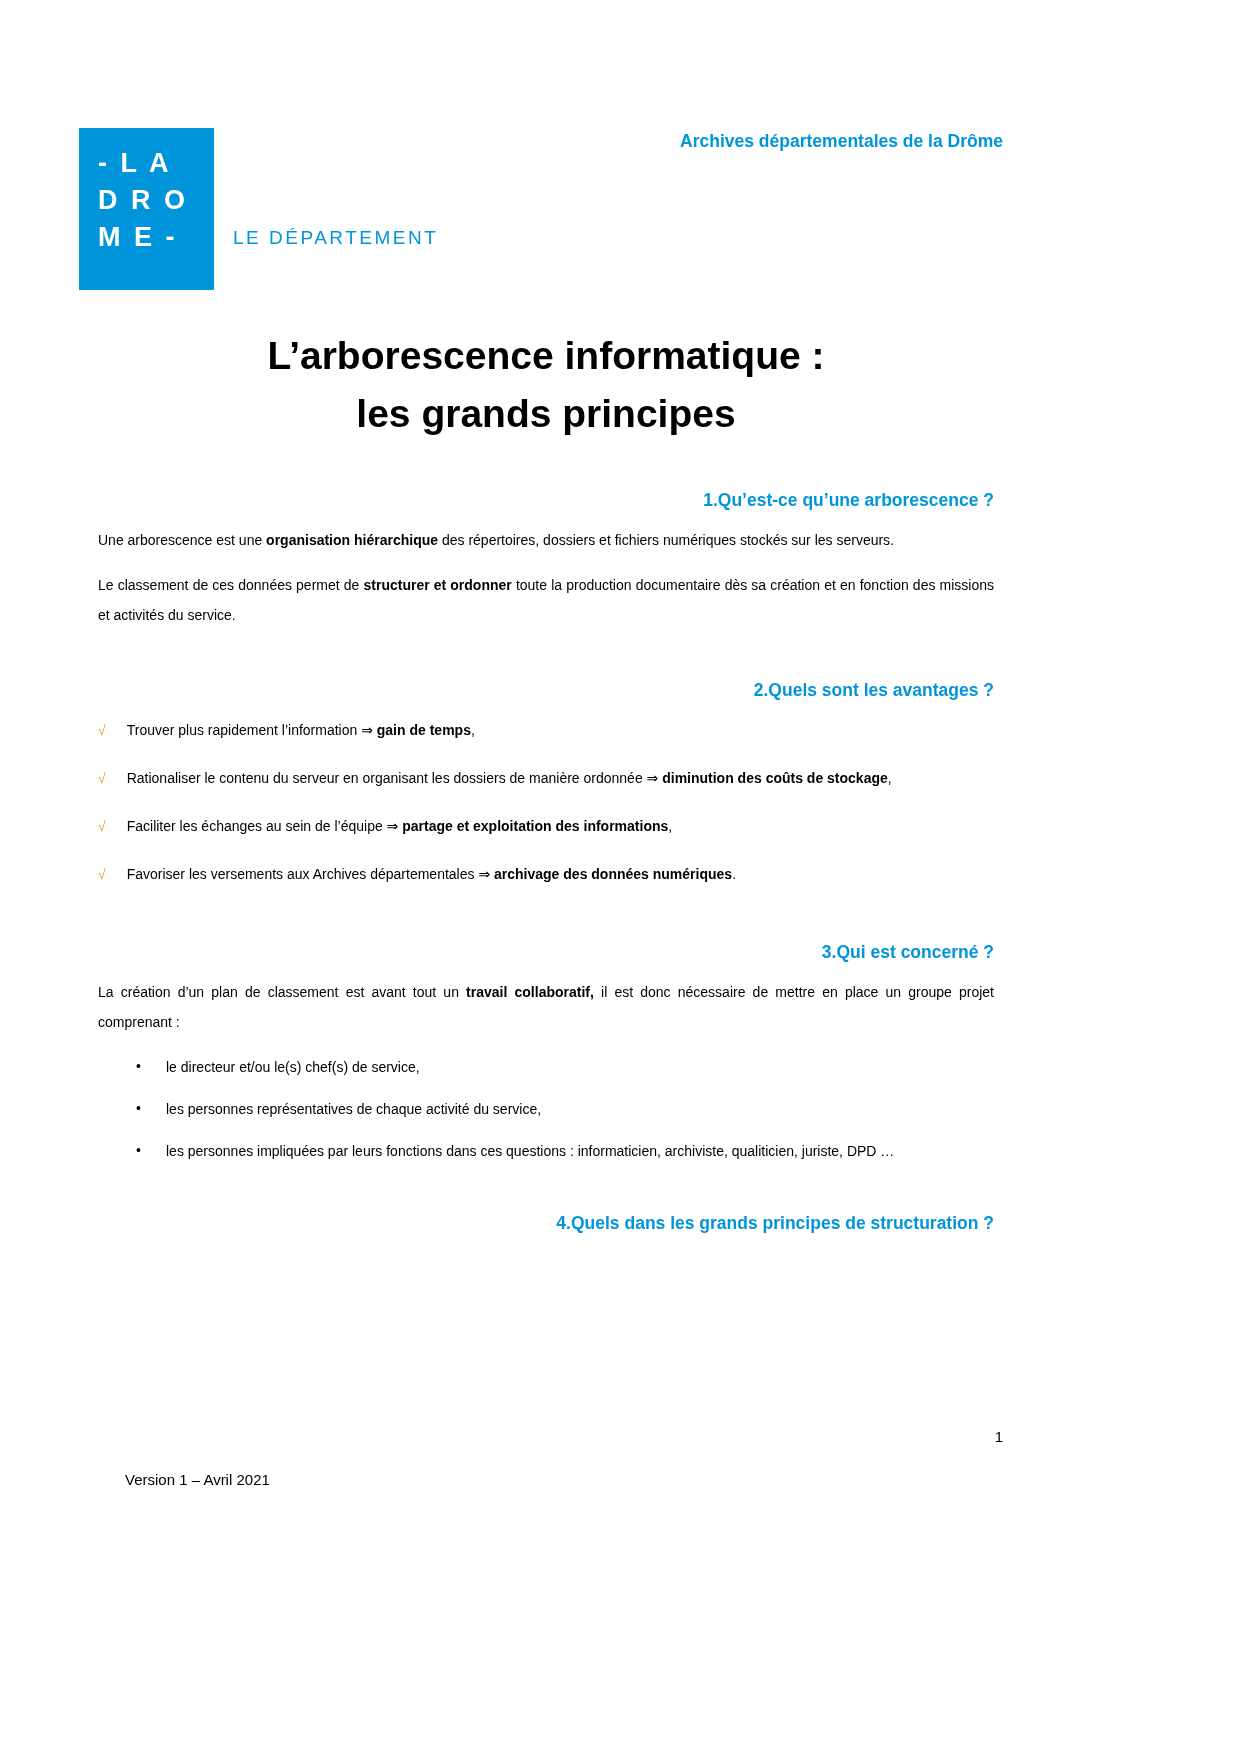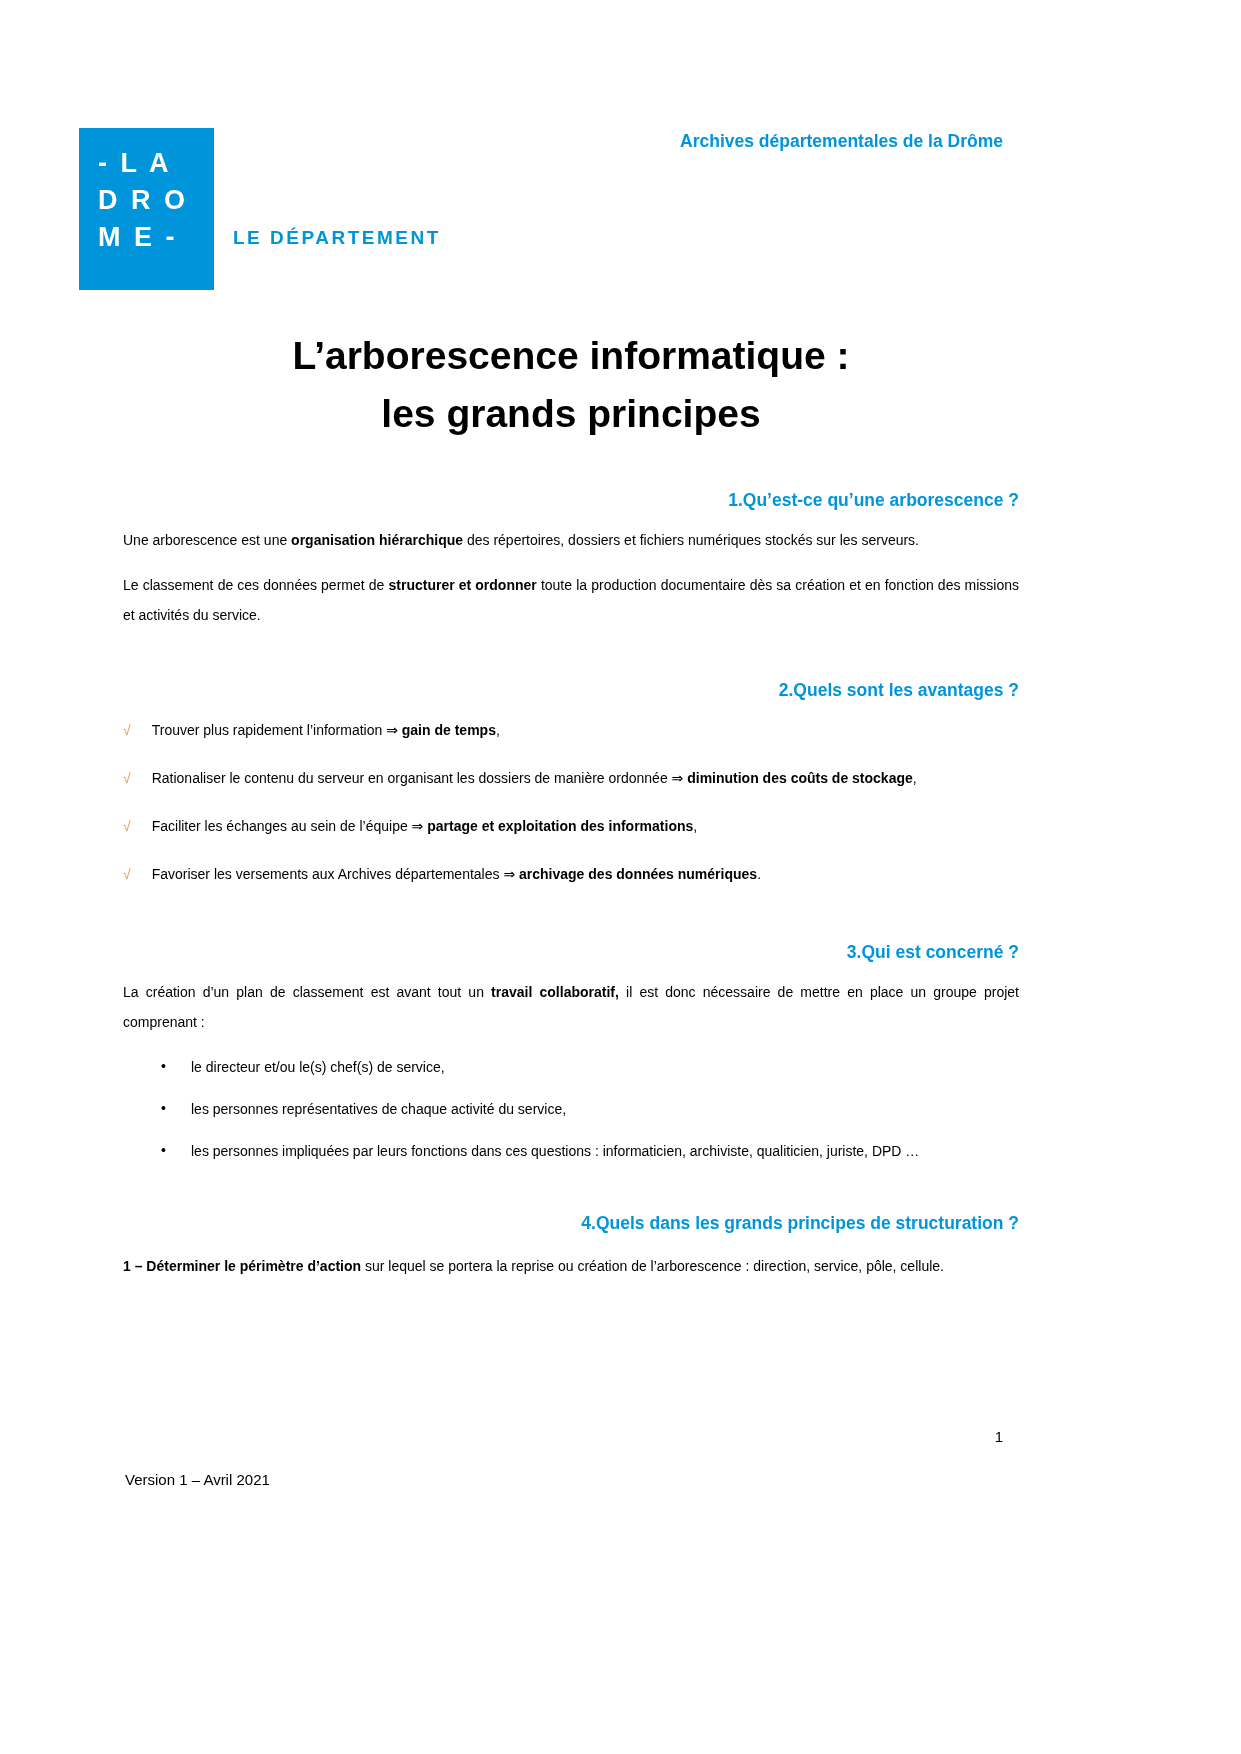--- a/index.html
+++ b/index.html
@@ -10,27 +10,27 @@
     --accent: #0095db; --logo-blue: #0095db; --check: #e2a13a;
   }
   .logo-square {
     position: absolute; left: 79px; top: 128px; width: 135px; height: 162px;
     background: var(--logo-blue); color: #ffffff; font-weight: bold;
     font-size: 27px; line-height: 37px; letter-spacing: 3px;
     padding: 17px 0 0 19px;
   }
   .dept-label {
     position: absolute; left: 233px; top: 227px; color: var(--accent);
-    font-weight: bold; font-size: 19px; letter-spacing: 2.5px;
+    font-weight: normal; font-size: 19px; letter-spacing: 2.5px;
   }
   .header-org {
     position: absolute; top: 131px; right: 238px; color: var(--accent);
     font-weight: bold; font-size: 17.5px;
   }
-  .doc-content { position: absolute; left: 123px; top: 327px; width: 896px; }
+  .doc-content { position: absolute; left: 98px; top: 327px; width: 896px; }
   .doc-title { text-align: center; font-weight: bold; font-size: 39px; line-height: 58px; margin-bottom: 12px; }
   .doc-body { display: flex; flex-direction: column; }
   .section-heading {
     color: var(--accent); font-weight: bold; font-size: 17.5px;
     line-height: 26px; margin: 32px 0 12px; padding-left: 33px; text-align: right;
   }
   .heading-number { display: inline-block; width: 35px; }
   .para { font-size: 14px; line-height: 30px; text-align: justify; margin-bottom: 15px; }
   .para b { font-weight: bold; }
   .check { margin-bottom: 18px; }
@@ -65,18 +65,17 @@
       <p class="para check"><span class="check-mark">√</span><span>Trouver plus rapidement l’information ⇒ </span><b>gain de temps</b><span>,</span></p>
       <p class="para check"><span class="check-mark">√</span><span>Rationaliser le contenu du serveur en organisant les dossiers de manière ordonnée ⇒ </span><b>diminution des coûts de stockage</b><span>,</span></p>
       <p class="para check"><span class="check-mark">√</span><span>Faciliter les échanges au sein de l’équipe ⇒ </span><b>partage et exploitation des informations</b><span>,</span></p>
       <p class="para check"><span class="check-mark">√</span><span>Favoriser les versements aux Archives départementales ⇒ </span><b>archivage des données numériques</b><span>.</span></p>
       <h2 class="section-heading"><span class="heading-number">3.</span><span class="heading-text">Qui est concerné ?</span></h2>
       <p class="para paragraph"><span>La création d’un plan de classement est avant tout un </span><b>travail collaboratif,</b><span> il est donc nécessaire de mettre en place un groupe projet comprenant :</span></p>
       <p class="para bullet"><span class="bullet-dot">•</span><span class="bullet-text"><span>le directeur et/ou le(s) chef(s) de service,</span></span></p>
       <p class="para bullet"><span class="bullet-dot">•</span><span class="bullet-text"><span>les personnes représentatives de chaque activité du service,</span></span></p>
       <p class="para bullet"><span class="bullet-dot">•</span><span class="bullet-text"><span>les personnes impliquées par leurs fonctions dans ces questions : informaticien, archiviste, qualiticien, juriste, DPD …</span></span></p>
       <h2 class="section-heading"><span class="heading-number">4.</span><span class="heading-text">Quels dans les grands principes de structuration ?</span></h2>
-      <p class="para paragraph spaced"><b>1 – Déterminer le périmètre d’action</b><span> sur lequel se portera la reprise ou création de l’arborescence : direction, service, pôle, cellule.</span></p>
     </div>
 </div>
 
 <div class="page-number">1</div>
 <div class="version">Version 1 – Avril 2021</div>
 
 </body></html>

